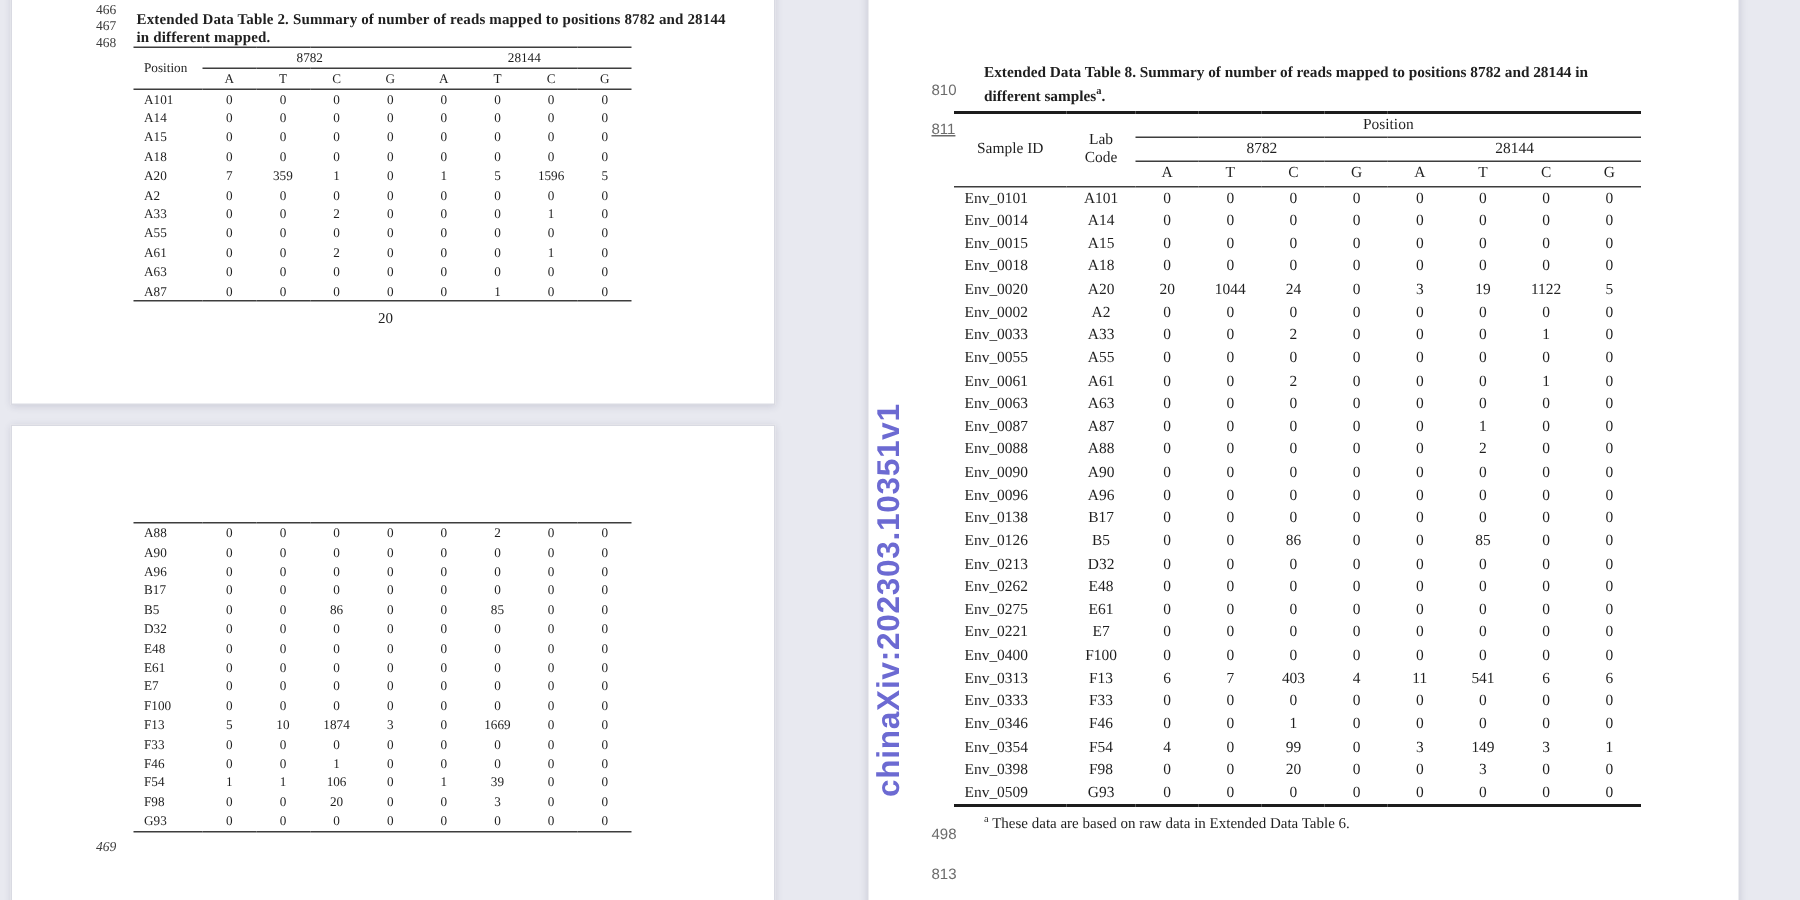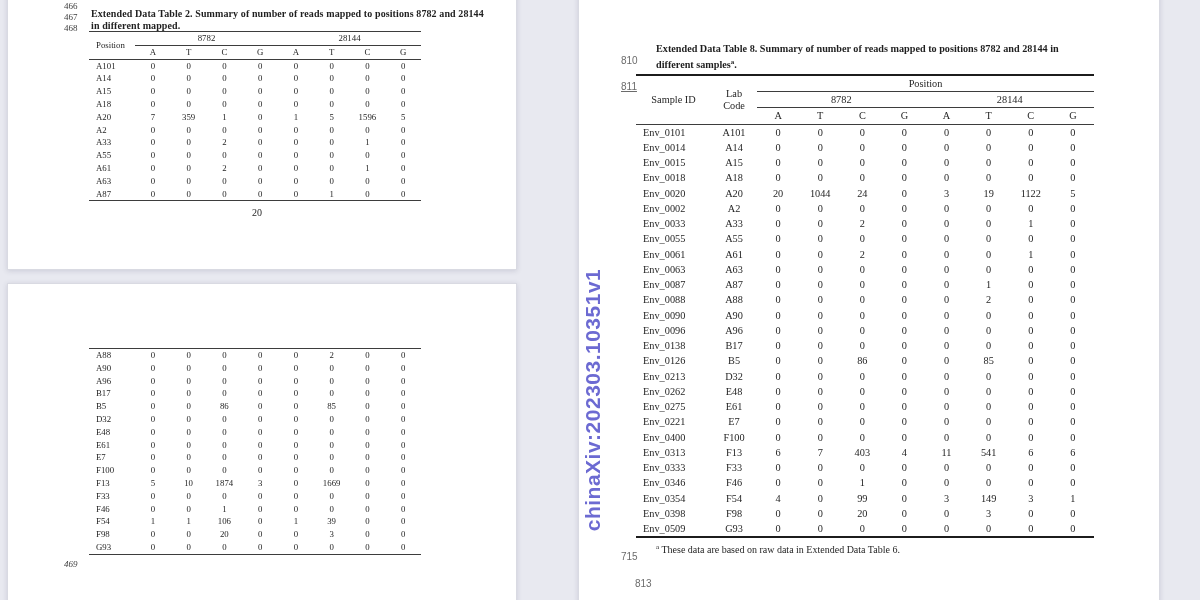--- a/index.html
+++ b/index.html
@@ -832,18 +832,18 @@
           <td>0</td>
           <td>0</td>
           <td>0</td>
           <td>0</td>
           <td>0</td>
           <td>0</td>
         </tr>
       </tbody>
   </table>
 
-  <div class="abs lnum lnum-r" style="left:42px; top:546px;">715</div>
+  <div class="abs lnum lnum-r" style="left:42px; top:546px;">498</div>
   <div class="abs footnote" style="left:77px; top:516px;margin-top:35px;"><sup>a</sup> <span>These data are based on raw data in Extended Data Table 6.</span></div>
-  <div class="abs lnum lnum-r" style="left:56px; top:573px;">813</div>
+  <div class="abs lnum lnum-r" style="left:42px; top:573px;">813</div>
 </div>
 
 <div class="abs" id="watermark" style="color: rgb(108, 106, 210);">chinaXiv:202303.10351v1</div>
 
 </body></html>

